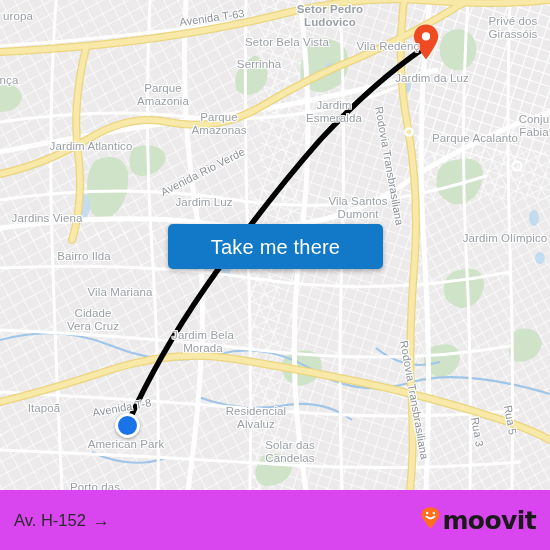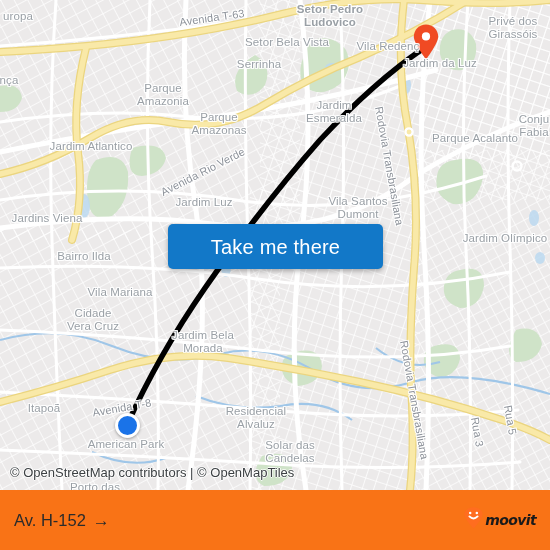--- a/index.html
+++ b/index.html
@@ -116,21 +116,21 @@
        0 1px 0 rgba(255,255,255,.85), 0 -1px 0 rgba(255,255,255,.85);
   }
 
   
   #bottombar {
     position: absolute;
     left: 0;
     top: 490px;
     width: 550px;
     height: 60px;
-    background: #f97316;
+    background: #d946ef;
     display: flex;
     align-items: center;
     justify-content: space-between;
     padding: 0 14px;
     box-sizing: border-box;
   }
   #route-title {
     display: flex;
     align-items: center;
     gap: 7px;
@@ -144,25 +144,24 @@
     color: #2b2b2b;
     line-height: 1;
   }
   #brand {
     display: flex;
     align-items: center;
     gap: 2px;
   }
   #brand .wordmark {
     font-family: "DejaVu Sans", sans-serif;
-    font-size: 14px;
+    font-size: 25px;
     font-weight: bold;
     color: #1a1a1a;
     letter-spacing: -0.6px;
-    font-style: italic;
   }
 </style>
 </head>
 <body>
 
 <div id="app">
 
   <div id="map">
 
     <svg id="map-svg" width="550" height="490" viewBox="0 0 550 490">
@@ -283,21 +282,21 @@
     <div id="label-layer">
         <div class="maplabel" style="left: 18px; top: 16px;">uropa</div>
         <div class="maplabel road" style="left: 212px; top: 18px; transform: translate(-50%, -50%) rotate(-8deg);">Avenida T-63</div>
         <div class="maplabel" style="left: 330px; top: 16px; font-weight: bold;">Setor Pedro
 Ludovico</div>
         <div class="maplabel" style="left: 513px; top: 28px;">Privé dos
 Girassóis</div>
         <div class="maplabel" style="left: 287px; top: 42px;">Setor Bela Vista</div>
         <div class="maplabel" style="left: 388px; top: 46px;">Vila Redenç</div>
         <div class="maplabel" style="left: 259px; top: 64px;">Serrinha</div>
-        <div class="maplabel" style="left: 432px; top: 63px; margin-left: 8px;">Jardim da Luz</div>
+        <div class="maplabel" style="left: 432px; top: 78px;">Jardim da Luz</div>
         <div class="maplabel" style="left: 9px; top: 80px;">nça</div>
         <div class="maplabel" style="left: 163px; top: 95px;">Parque
 Amazonia</div>
         <div class="maplabel" style="left: 292px; top: 112px; margin-left: 42px;">Jardim
 Esmeralda</div>
         <div class="maplabel" style="left: 534px; top: 110px; margin-top: 16px;">Conju
 Fabia</div>
         <div class="maplabel" style="left: 219px; top: 124px;">Parque
 Amazonas</div>
         <div class="maplabel" style="left: 475px; top: 138px;">Parque Acalanto</div>
@@ -323,21 +322,20 @@
         <div class="maplabel road" style="left: 477px; top: 432px; transform: translate(-50%, -50%) rotate(80deg);">Rua 3</div>
         <div class="maplabel road" style="left: 510px; top: 420px; transform: translate(-50%, -50%) rotate(80deg);">Rua 5</div>
         <div class="maplabel" style="left: 126px; top: 444px;">American Park</div>
         <div class="maplabel" style="left: 290px; top: 452px;">Solar das
 Candelas</div>
         <div class="maplabel" style="left: 95px; top: 487px;">Porto das</div>
       </div>
 
     <button id="cta">Take me there</button>
 
-    <div id="attribution">© OpenStreetMap contributors | © OpenMapTiles</div>
   </div>
 
   <div id="bottombar">
 
     <div id="route-title">
       <span>Av. H-152</span>
       <span class="arrow">→</span>
     </div>
 
     <div id="brand">

